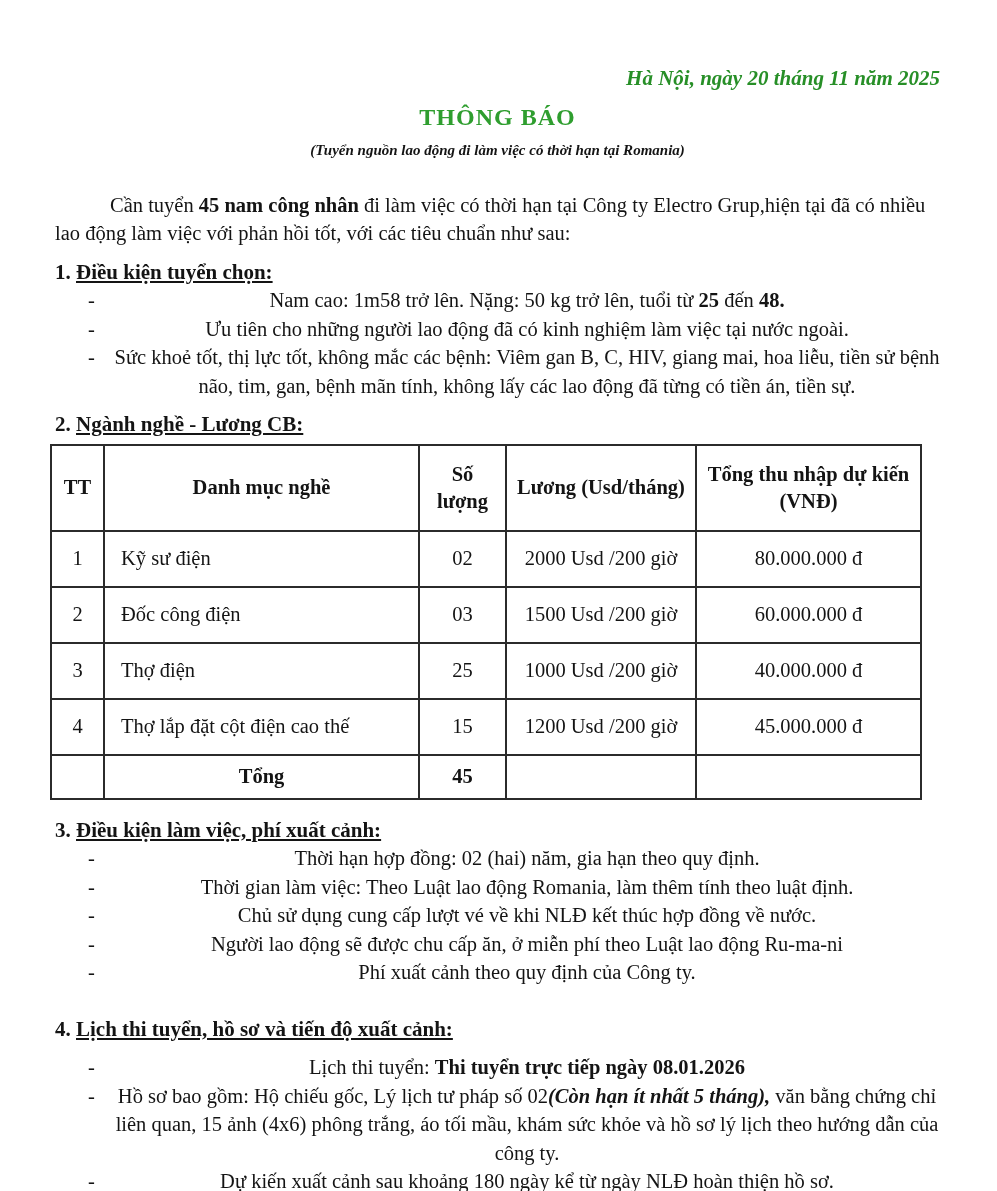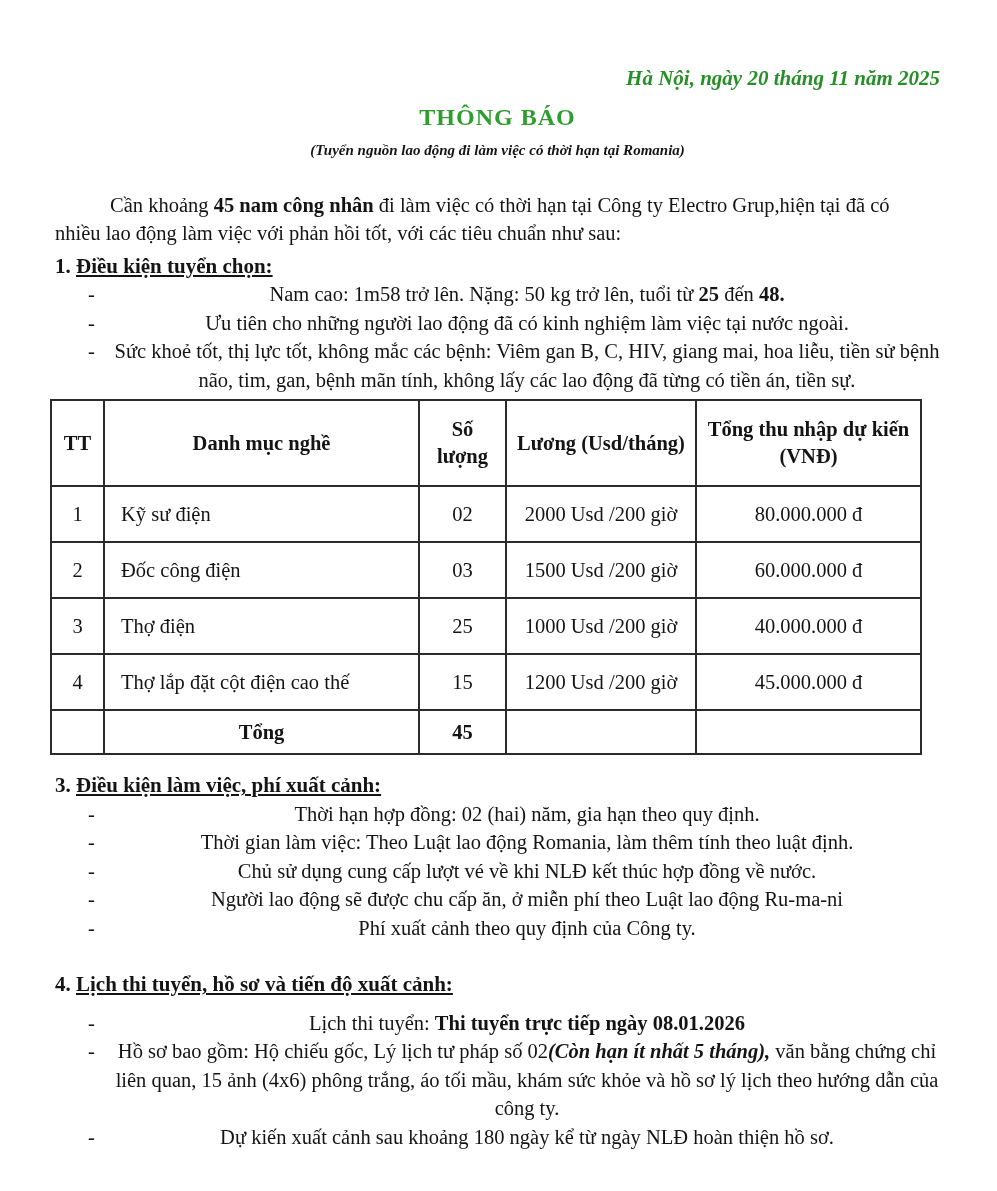--- a/index.html
+++ b/index.html
@@ -41,21 +41,21 @@
     font-size: 15px;
     line-height: 27px;
   }
   .intro {
     margin: 27px 0 0 0;
     text-indent: 55px;
   }
   .sec-heading {
     font-weight: bold;
     font-size: 21px;
-    margin-top: 4px;
+    margin-top: 10px;
   }
   .sec-heading .hu { text-decoration: underline; }
   .sec-heading.sp-top { margin-top: 28px; }
 
   .bullet { display: flex; margin-left: 33px; }
   .bullet.sp-top { margin-top: 10px; }
   .bullet .dash { width: 26px; flex: none; }
   .bullet .btext { flex: 1; text-align: center; }
 
   table.jobs-table {
@@ -86,37 +86,38 @@
 <body>
 
 <div class="page">
 
   <div class="date-line">Hà Nội, ngày 20 tháng 11 năm 2025</div>
 
   <div class="doc-title">THÔNG BÁO</div>
 
   <div class="doc-subtitle">(Tuyển nguồn lao động đi làm việc có thời hạn tại Romania)</div>
 
-  <p class="intro"><span>Cần khoảng </span><span class="b">45 nam công nhân</span><span> đi làm việc có thời hạn tại Công ty Electro Grup,hiện tại đã có nhiều lao động làm việc với phản hồi tốt, với các tiêu chuẩn như sau:</span></p>
+  <p class="intro"><span>Cần tuyển </span><span class="b">45 nam công nhân</span><span> đi làm việc có thời hạn tại Công ty Electro Grup,hiện tại đã có nhiều lao động làm việc với phản hồi tốt, với các tiêu chuẩn như sau:</span></p>
 
   <div class="sec-heading"><span>1.</span> <span class="hu">Điều kiện tuyển chọn:</span></div>
 
   <div class="bullet">
     <span class="dash">-</span>
     <span class="btext"><span>Nam cao: 1m58 trở lên. Nặng: 50 kg trở lên, tuổi từ </span><span class="b">25</span><span> đến </span><span class="b">48.</span></span>
   </div>
   <div class="bullet">
     <span class="dash">-</span>
     <span class="btext">Ưu tiên cho những người lao động đã có kinh nghiệm làm việc tại nước ngoài.</span>
   </div>
   <div class="bullet">
     <span class="dash">-</span>
     <span class="btext">Sức khoẻ tốt, thị lực tốt, không mắc các bệnh: Viêm gan B, C, HIV, giang mai, hoa liễu, tiền sử bệnh não, tim, gan, bệnh mãn tính, không lấy các lao động đã từng có tiền án, tiền sự.</span>
   </div>
 
+  <div class="sec-heading"><span>2.</span> <span class="hu">Ngành nghề  - Lương CB:</span></div>
 
   <table class="jobs-table">
     <colgroup>
       <col class="col-tt">
         <col class="col-job">
         <col class="col-qty">
         <col class="col-sal">
         <col class="col-inc">
     </colgroup>
     <tbody>

